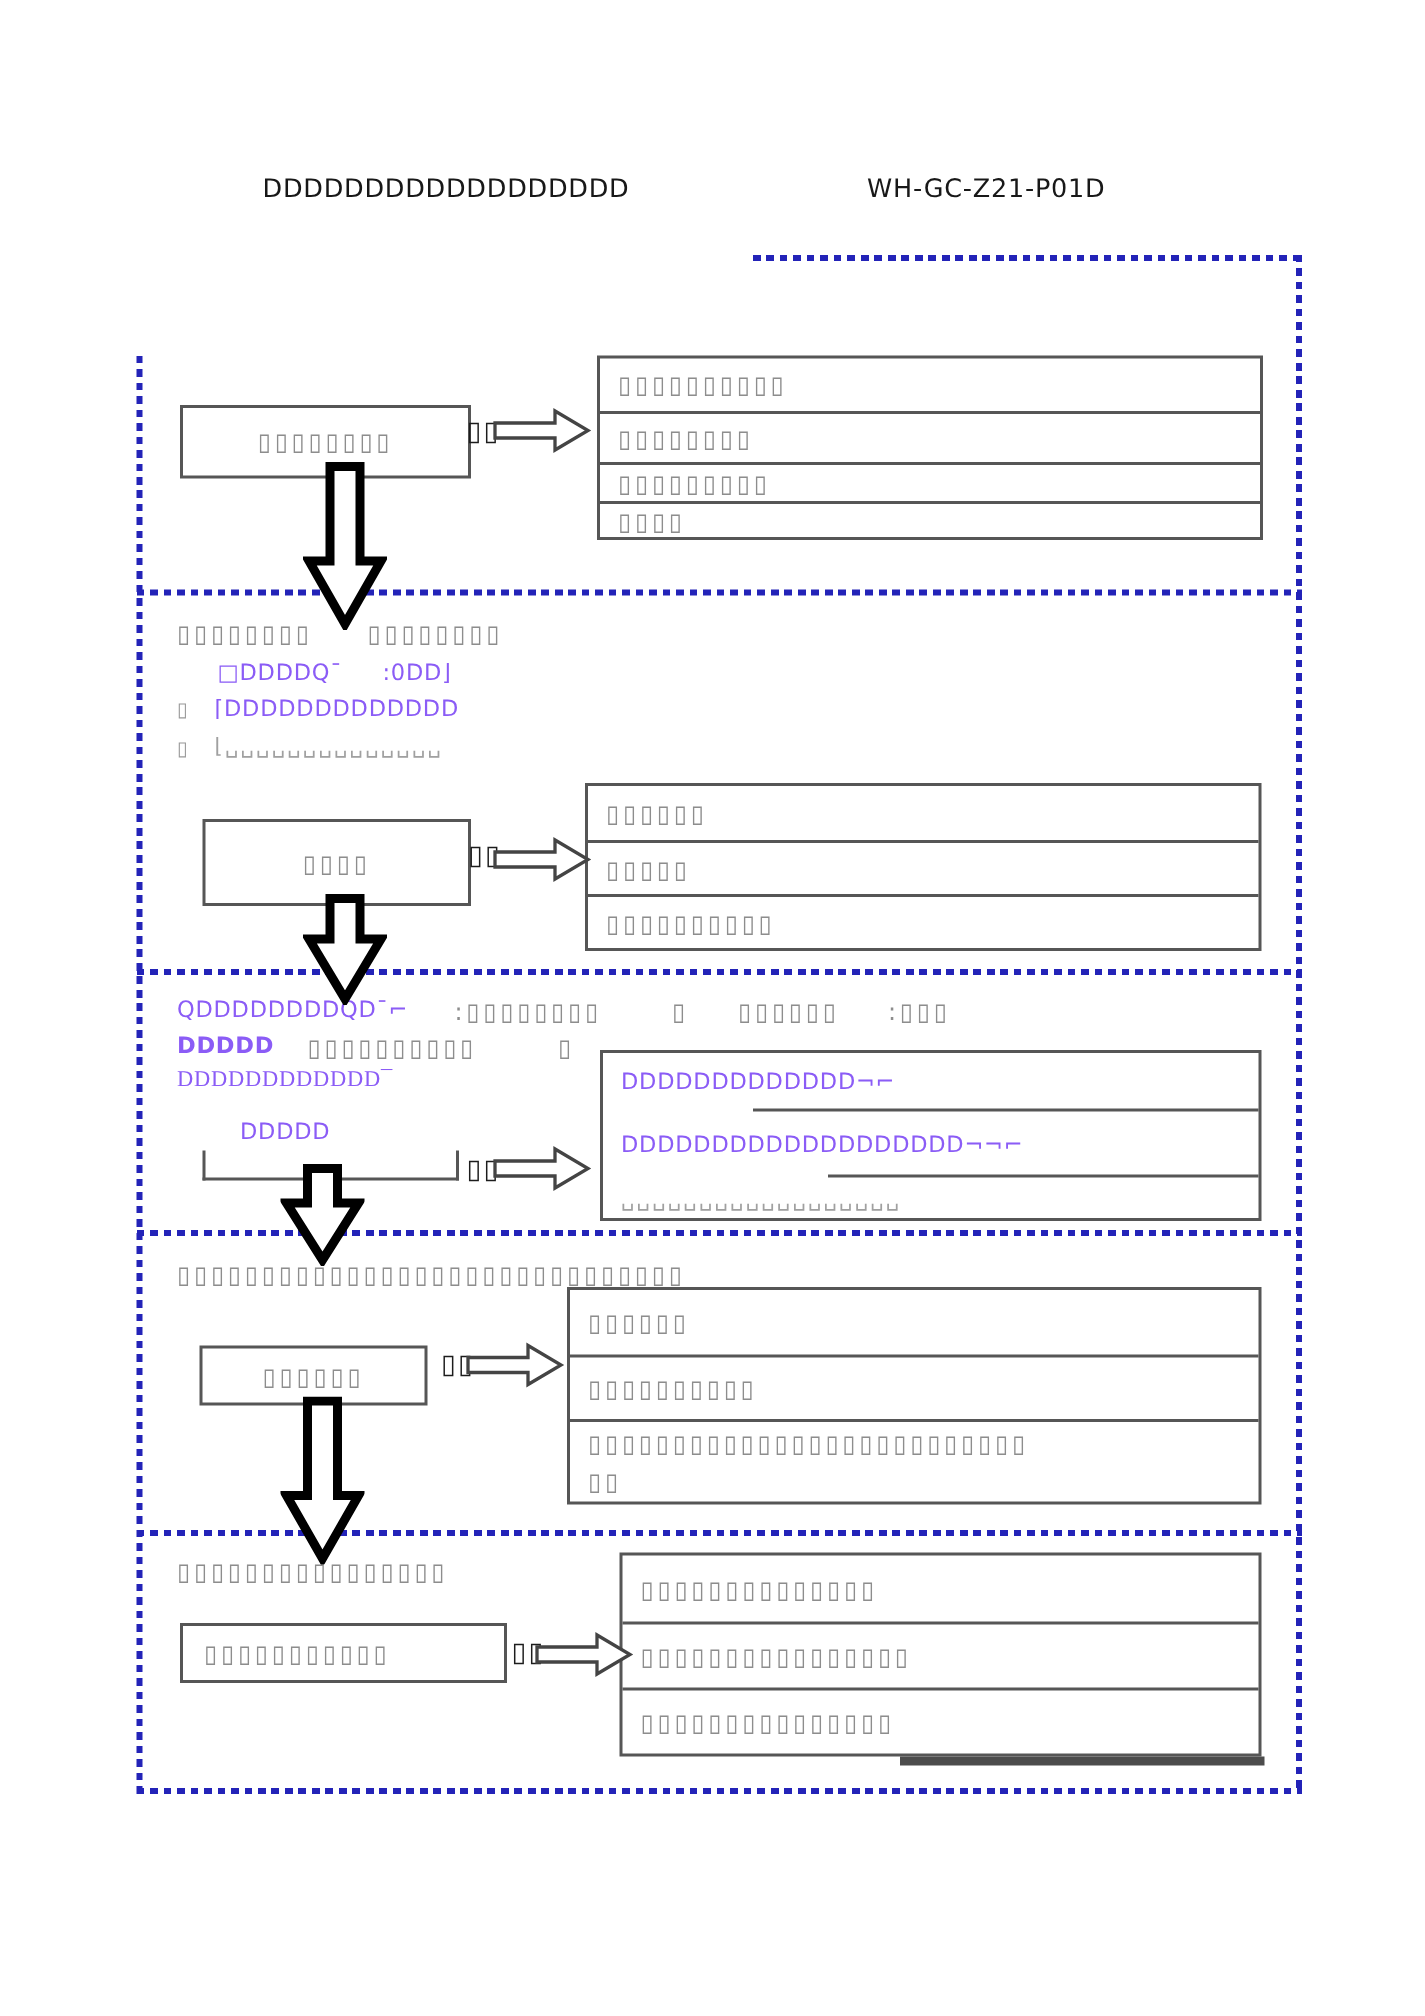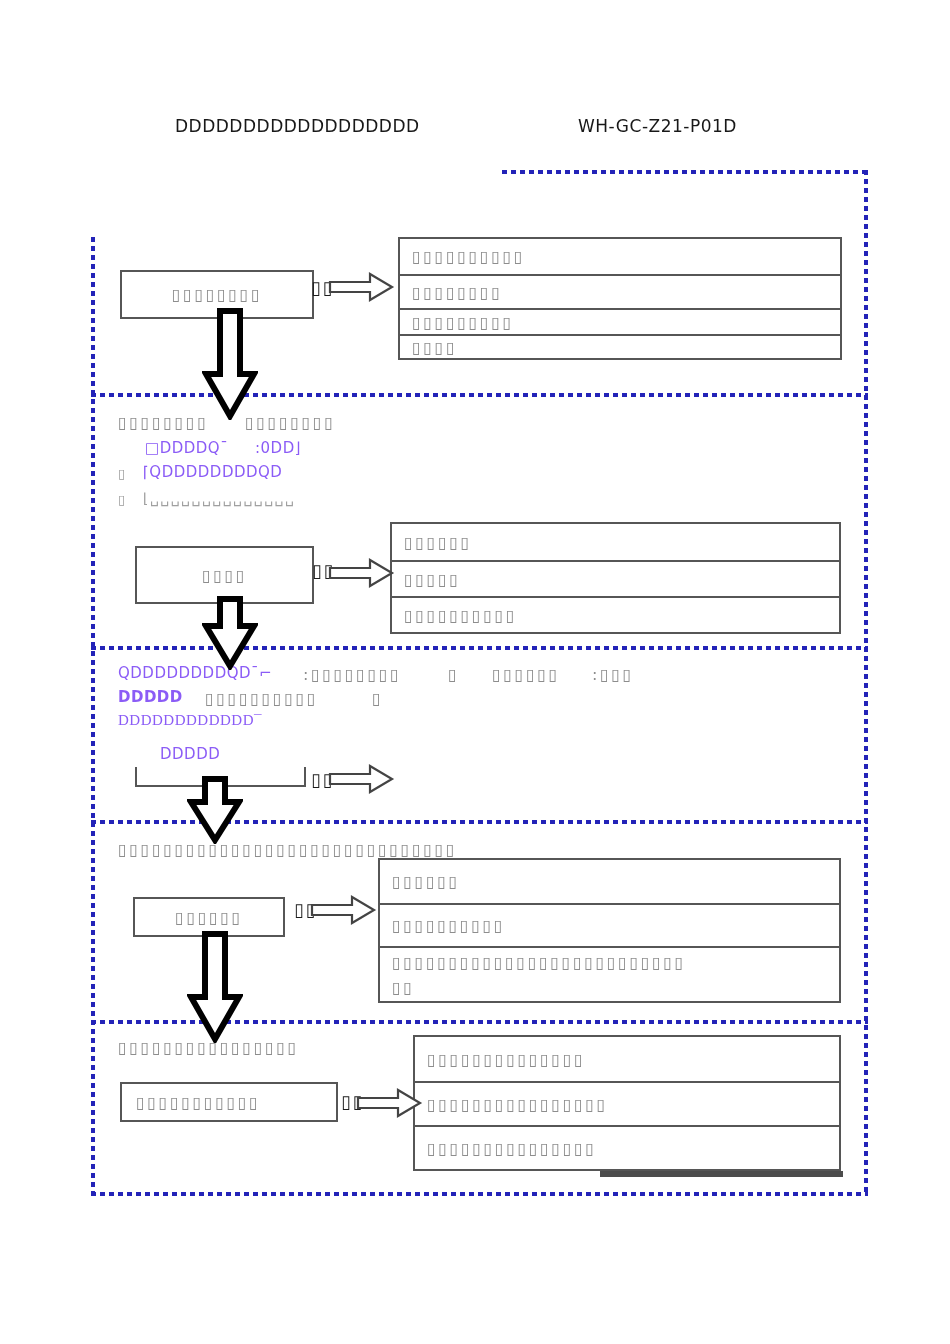--- a/index.html
+++ b/index.html
@@ -69,21 +69,21 @@
   </div>
   <svg class="arrow-svg" style="left:202px;top:308px;" width="56" height="112" viewBox="0 0 56 112">
     <polygon points="18,3 38,3 38,66 52,66 28,108 4,66 18,66" fill="#ffffff" stroke="#000000" stroke-width="6"></polygon>
   </svg>
 
   <span class="abs tofu" style="left:118px;top:413px;">▯▯▯▯▯▯▯▯</span>
   <span class="abs tofu" style="left:245px;top:413px;">▯▯▯▯▯▯▯▯</span>
   <span class="abs dtxt" style="left:145px;top:439px;">□DDDDQ¯</span>
   <span class="abs dtxt" style="left:255px;top:439px;">:0DD⌋</span>
   <span class="abs tofu-sm" style="left:118px;top:466px;">▯</span>
-  <span class="abs dtxt" style="left:143px;top:463px;">⌈QDDDDDDDDQD</span>
+  <span class="abs dtxt" style="left:143px;top:463px;">⌈DDDDDDDDDDDDD</span>
   <span class="abs tofu-sm" style="left:118px;top:492px;">▯</span>
   <span class="abs uline" style="left:143px;top:490px;">⌊␣␣␣␣␣␣␣␣␣␣␣␣␣␣</span>
 
   <div class="fbox" style="left:135px;top:546px;width:175px;height:54px;">
     <span class="tofu">▯▯▯▯</span>
   </div>
   <span class="abs tofu-dark" style="left:312px;top:560px;z-index:4;">▯▯</span>
   <svg class="arrow-svg" style="left:328px;top:556px;" width="68" height="34" viewBox="0 0 68 34">
     <polygon points="2,12 42,12 42,4 64,17 42,30 42,22 2,22" fill="#ffffff" stroke="#444444" stroke-width="2.2"></polygon>
   </svg>
@@ -111,20 +111,27 @@
   <span class="abs tofu" style="left:205px;top:689px;">▯▯▯▯▯▯▯▯▯▯</span>
   <span class="abs tofu" style="left:372px;top:689px;">▯</span>
   <span class="abs dtxt" style="left:118px;top:712px;font-family:Liberation Serif, serif;">DDDDDDDDDDDD¯</span>
   <span class="abs dtxt" style="left:160px;top:745px;">DDDDD</span>
 
   <div class="bracket" style="left:135px;top:767px;width:167px;height:18px;"></div>
   <span class="abs tofu-dark" style="left:311px;top:769px;z-index:4;">▯▯</span>
   <svg class="arrow-svg" style="left:328px;top:762px;" width="68" height="34" viewBox="0 0 68 34">
     <polygon points="2,12 42,12 42,4 64,17 42,30 42,22 2,22" fill="#ffffff" stroke="#444444" stroke-width="2.2"></polygon>
   </svg>
+  <div class="abs" style="left:400px;top:700px;width:437px;height:110px;border:2px solid #565656;background:#fff;z-index:2;">
+    <span class="abs dtxt" style="left:12px;top:10px;">DDDDDDDDDDDDD¬⌐</span>
+    <div class="abs" style="left:100px;top:37px;width:337px;height:2px;background:#565656;"></div>
+    <span class="abs dtxt" style="left:12px;top:52px;">DDDDDDDDDDDDDDDDDDD¬¬⌐</span>
+    <div class="abs" style="left:150px;top:81px;width:287px;height:2px;background:#565656;"></div>
+    <span class="abs uline" style="left:12px;top:90px;">␣␣␣␣␣␣␣␣␣␣␣␣␣␣␣␣␣␣</span>
+  </div>
   <svg class="arrow-svg" style="left:187px;top:776px;" width="56" height="68" viewBox="0 0 56 68">
     <polygon points="18,3 38,3 38,26 52,26 28,64 4,26 18,26" fill="#ffffff" stroke="#000000" stroke-width="6"></polygon>
   </svg>
 
   <span class="abs tofu" style="left:118px;top:840px;">▯▯▯▯▯▯▯▯▯▯▯▯▯▯▯▯▯▯▯▯▯▯▯▯▯▯▯▯▯▯</span>
   <div class="fbox" style="left:133px;top:897px;width:148px;height:36px;">
     <span class="tofu">▯▯▯▯▯▯</span>
   </div>
   <span class="abs tofu-dark" style="left:294px;top:899px;z-index:4;">▯▯</span>
   <svg class="arrow-svg" style="left:310px;top:893px;" width="68" height="34" viewBox="0 0 68 34">

